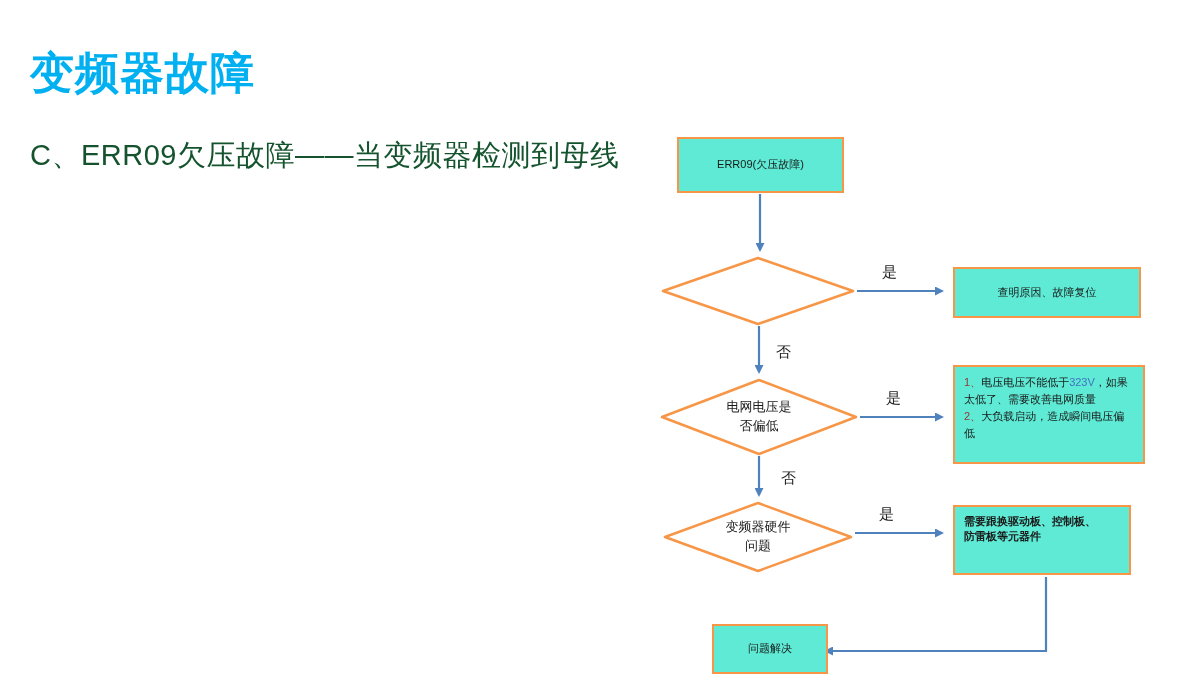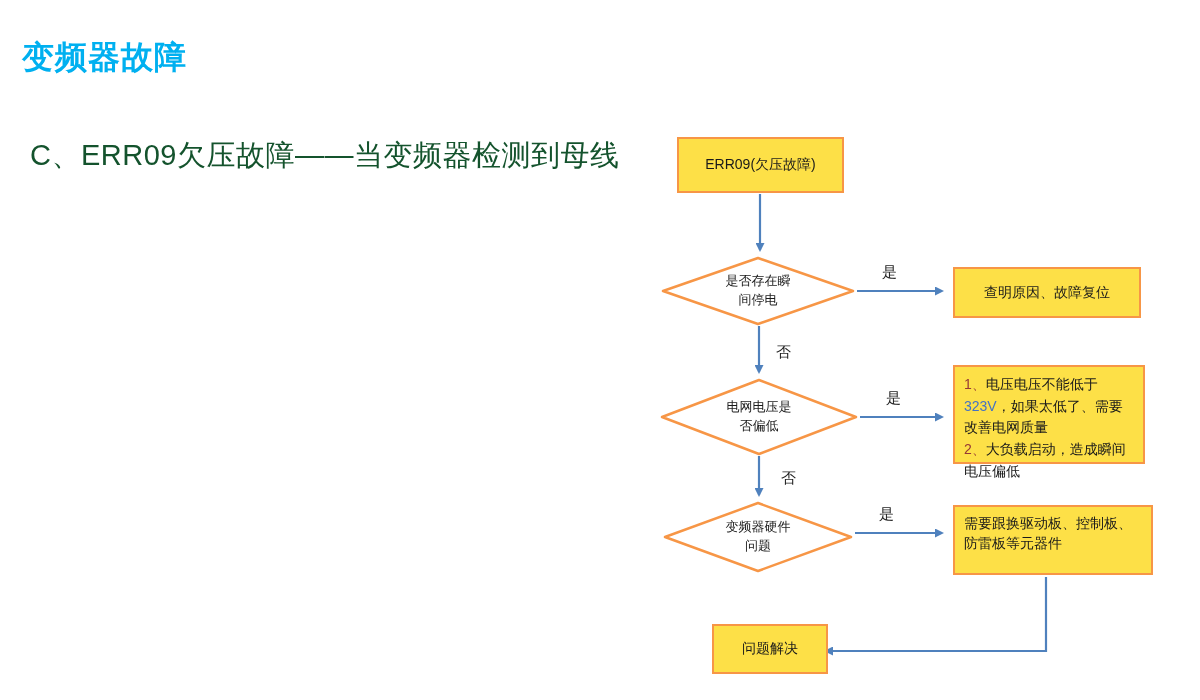--- a/index.html
+++ b/index.html
@@ -5,38 +5,38 @@
   html, body { margin: 0; padding: 0; }
   body {
     width: 1200px; height: 700px; overflow: hidden;
     background: #ffffff;
     font-family: "Liberation Sans", "DejaVu Sans", sans-serif;
     color: #1a1a1a;
   }
   .slide { position: relative; width: 1200px; height: 700px; background: #fff; }
 
   .title {
-    position: absolute; left: 14px; top: 28px; margin: 8px;
-    font-size: 32px; font-weight: bold; color: #00B0F0; letter-spacing: 1px;
+    position: absolute; left: 14px; top: 28px; margin: 16px;
+    font-size: 44px; font-weight: bold; color: #00B0F0; letter-spacing: 1px;
   }
 
   .intro-line {
     position: absolute; left: 30px;
     font-size: 29px; color: #14532d; letter-spacing: 0.5px; white-space: nowrap;
   }
   .intro-line.l1 { top: 136px; }
   .intro-line.l2 { top: 214px; }
 
   svg.connectors { position: absolute; left: 0; top: 0; }
 
   .box {
     position: absolute; box-sizing: border-box;
-    background: #fde047; border: 2.5px solid #F79646;
+    background: #5eead4; border: 2.5px solid #F79646;
     display: flex; align-items: center; justify-content: center;
-    font-size: 14px; color: #1a1a1a; text-align: center;
+    font-size: 11px; color: #1a1a1a; text-align: center;
     line-height: 1.4;
   }
   .box.leftalign {
     align-items: flex-start; justify-content: flex-start;
     text-align: left; padding: 7px 9px;
   }
   .pre { white-space: pre-line; }
 
   .dtext {
     position: absolute; display: flex; align-items: center; justify-content: center;
@@ -92,31 +92,29 @@
 
   <div class="box" style="left:953px; top:267px; width:188px; height:51px;text-align:center;">
     <span>查明原因、故障复位</span>
   </div>
 
   <div class="box leftalign" style="left:953px; top:365px; width:192px; height:99px; line-height:1.55;">
     <div class="pre"><span class="num">1、</span><span>电压电压不能低于</span><span class="hl">323V</span><span>，如果太低了、需要改善电网质量
 </span><span class="num">2、</span><span>大负载启动，造成瞬间电压偏低</span></div>
   </div>
 
-  <div class="box leftalign" style="left:953px; top:505px; width:200px; height:70px;">
+  <div class="box leftalign" style="left:953px; top:505px; width:178px; height:70px;font-weight:bold;">
     <span class="pre">需要跟换驱动板、控制板、
 防雷板等元器件</span>
   </div>
 
   <div class="box" style="left:700px; top:624px; width:116px; height:50px;margin-left:12px;">
     <span>问题解决</span>
   </div>
 
-  <div class="dtext" style="left:693px; top:265px; width:130px; height:52px;">是否存在瞬
-间停电</div>
   <div class="dtext" style="left:694px; top:391px; width:130px; height:52px;">电网电压是
 否偏低</div>
   <div class="dtext" style="left:693px; top:511px; width:130px; height:52px;">变频器硬件
 问题</div>
 
   <div class="edge-label" style="left:882px; top:264px;">是</div>
   <div class="edge-label" style="left:886px; top:390px;">是</div>
   <div class="edge-label" style="left:879px; top:506px;">是</div>
   <div class="edge-label" style="left:776px; top:344px;">否</div>
   <div class="edge-label" style="left:781px; top:470px;">否</div>

